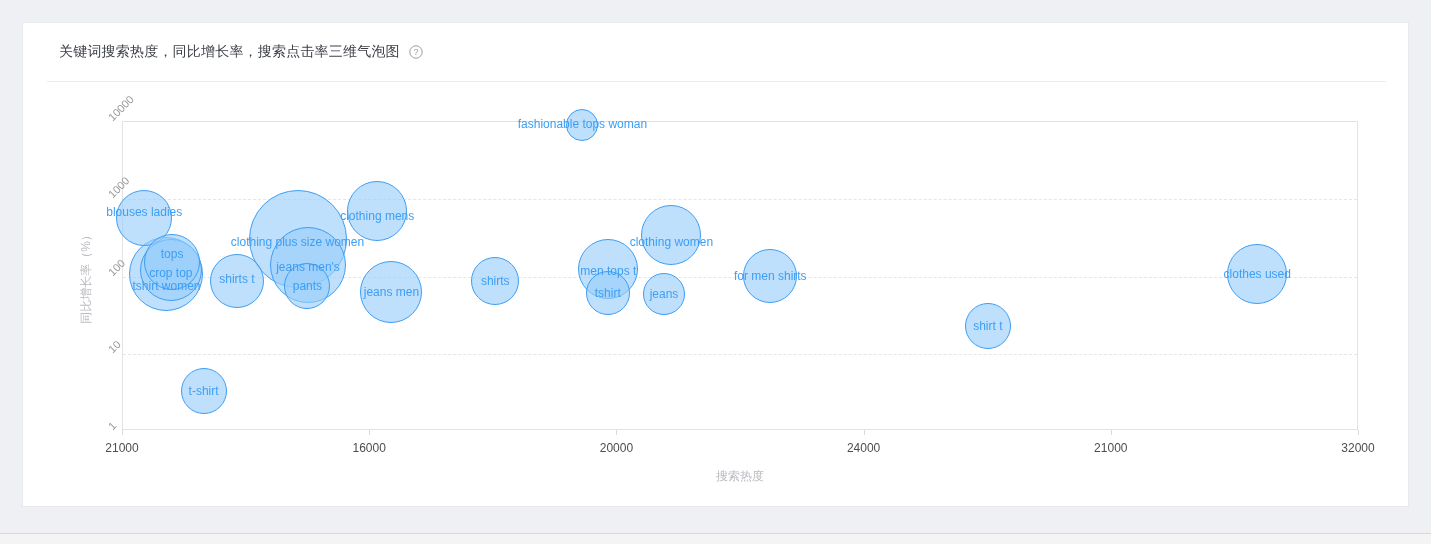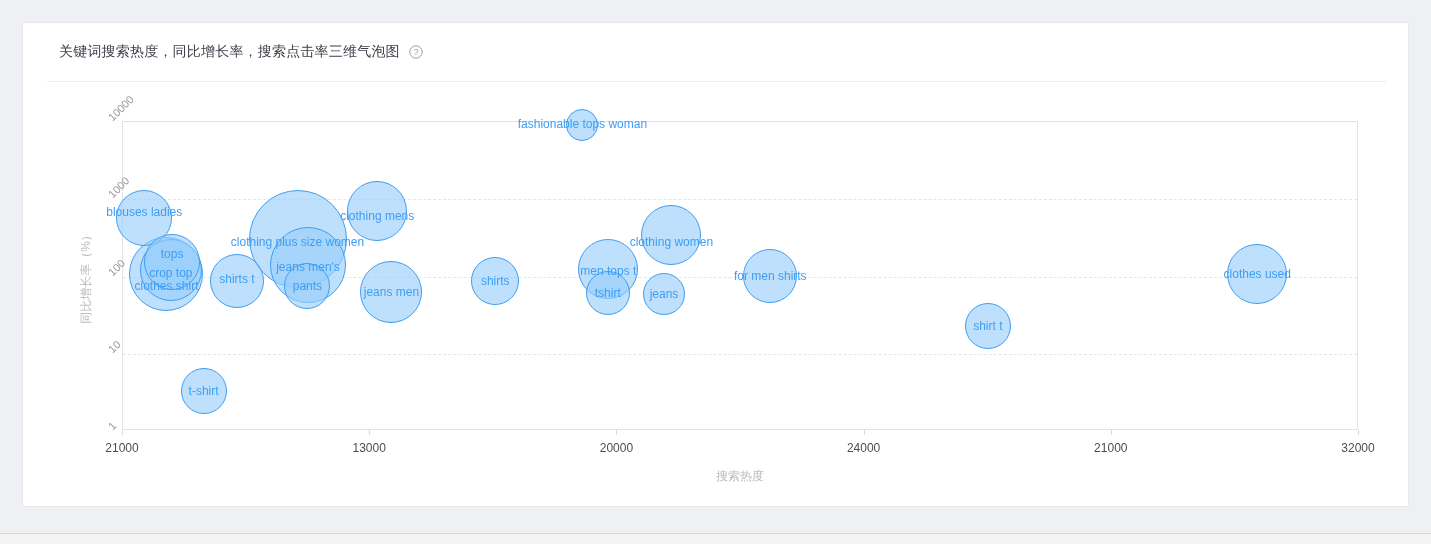--- a/index.html
+++ b/index.html
@@ -183,21 +183,21 @@
       <div id="yaxis-title" style="left: 3px; top: 185.5px; width: 120px; text-align: center;">同比增长率（%）</div>
       <div id="xaxis-title" style="left: 717px; top: 386px;">搜索热度</div>
     <div class="ytick" style="left: 87px; top: 340px; width: 0px; text-align: right;">1</div>
         <div class="ytick" style="left: 87px; top: 262.75px; width: 0px; text-align: right;">10</div>
         <div class="ytick" style="left: 87px; top: 185.5px; width: 0px; text-align: right;">100</div>
         <div class="ytick" style="left: 87px; top: 108.25px; width: 0px; text-align: right;">1000</div>
         <div class="ytick" style="left: 87px; top: 31px; width: 0px; text-align: right;">10000</div>
         <div class="xtickmark" style="left: 99px; top: 348px;"></div>
         <div class="xtick" style="left: 99px; top: 359px;">21000</div>
         <div class="xtickmark" style="left: 346.2px; top: 348px;"></div>
-        <div class="xtick" style="left: 346.2px; top: 359px;">13000</div>
+        <div class="xtick" style="left: 346.2px; top: 359px;">16000</div>
         <div class="xtickmark" style="left: 593.4px; top: 348px;"></div>
         <div class="xtick" style="left: 593.4px; top: 359px;">20000</div>
         <div class="xtickmark" style="left: 840.6px; top: 348px;"></div>
         <div class="xtick" style="left: 840.6px; top: 359px;">24000</div>
         <div class="xtickmark" style="left: 1087.8px; top: 348px;"></div>
         <div class="xtick" style="left: 1087.8px; top: 359px;">21000</div>
         <div class="xtickmark" style="left: 1335px; top: 348px;"></div>
         <div class="xtick" style="left: 1335px; top: 359px;">32000</div>
         <div class="bubble" title="clothing plus size women" style="left: 274.512px; top: 156.642px; width: 98px; height: 98px;"></div>
         <div class="bubble" title="jeans men's" style="left: 285.018px; top: 183.432px; width: 76px; height: 76px;"></div>
@@ -214,21 +214,21 @@
         <div class="bubble" title="for men shirts" style="left: 747.282px; top: 194.178px; width: 54px; height: 54px;"></div>
         <div class="bubble" title="shirts" style="left: 472.272px; top: 198.952px; width: 48px; height: 48px;"></div>
         <div class="bubble" title="t-shirt" style="left: 180.576px; top: 308.977px; width: 46px; height: 46px;"></div>
         <div class="bubble" title="pants" style="left: 284.4px; top: 203.602px; width: 46px; height: 46px;"></div>
         <div class="bubble" title="shirt t" style="left: 964.818px; top: 244.298px; width: 46px; height: 46px;"></div>
         <div class="bubble" title="tshirt" style="left: 584.748px; top: 210.638px; width: 44px; height: 44px;"></div>
         <div class="bubble" title="jeans" style="left: 640.986px; top: 212.359px; width: 42px; height: 42px;"></div>
         <div class="bubble" title="fashionable tops woman" style="left: 559.41px; top: 42.5348px; width: 32px; height: 32px;"></div>
         <div class="bubble-label" style="left: 274.512px; top: 159.642px;">clothing plus size women</div>
         <div class="bubble-label" style="left: 285.018px; top: 185.432px;">jeans men's</div>
-        <div class="bubble-label" style="left: 143.496px; top: 203.863px;">clothes shirt</div>
+        <div class="bubble-label" style="left: 143.496px; top: 203.863px;">tshirt women</div>
         <div class="bubble-label" style="left: 147.822px; top: 190.947px;">crop top</div>
         <div class="bubble-label" style="left: 368.448px; top: 209.538px;">jeans men</div>
         <div class="bubble-label" style="left: 354.234px; top: 134.189px;">clothing mens</div>
         <div class="bubble-label" style="left: 585.366px; top: 189.383px;">men tops t</div>
         <div class="bubble-label" style="left: 648.402px; top: 160.445px;">clothing women</div>
         <div class="bubble-label" style="left: 1234.27px; top: 191.863px;">clothes used</div>
         <div class="bubble-label" style="left: 121.248px; top: 129.702px;">blouses ladies</div>
         <div class="bubble-label" style="left: 149.058px; top: 172.347px;">tops</div>
         <div class="bubble-label" style="left: 213.948px; top: 196.952px;">shirts t</div>
         <div class="bubble-label" style="left: 747.282px; top: 194.178px;">for men shirts</div>

